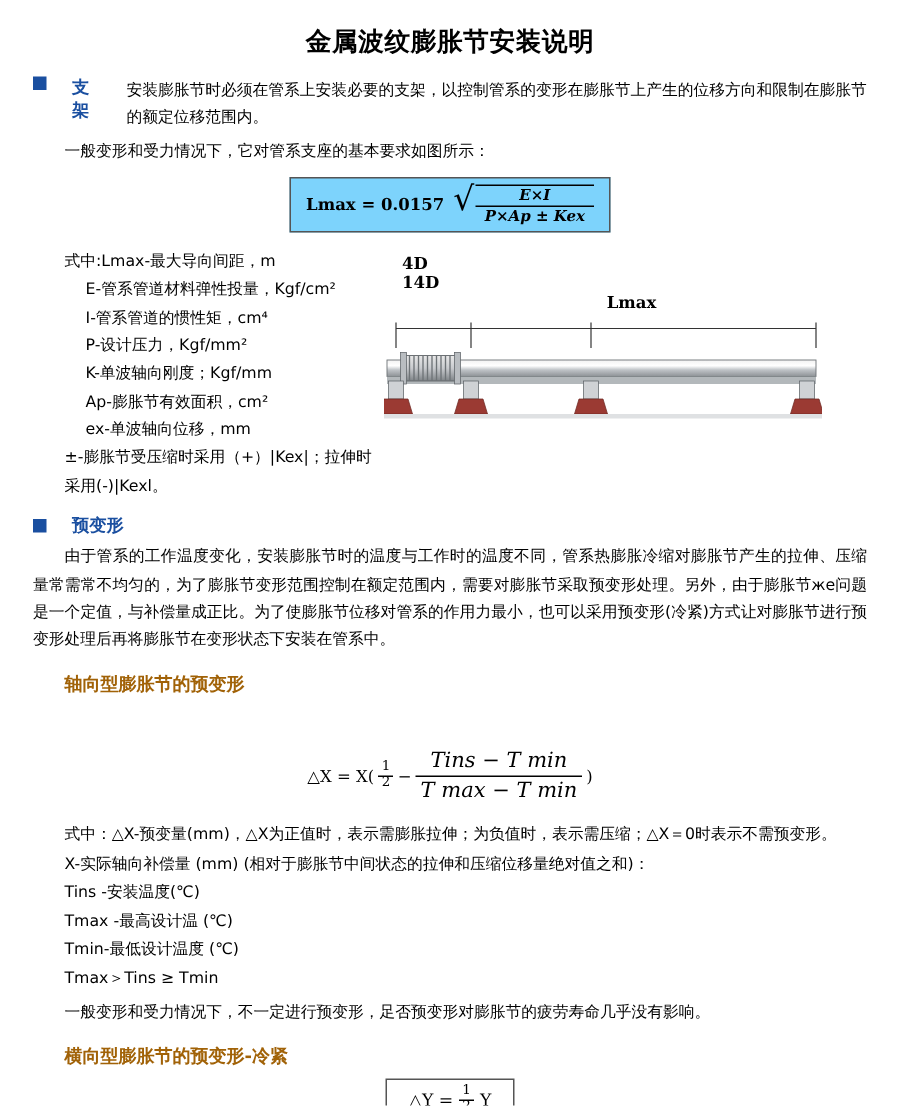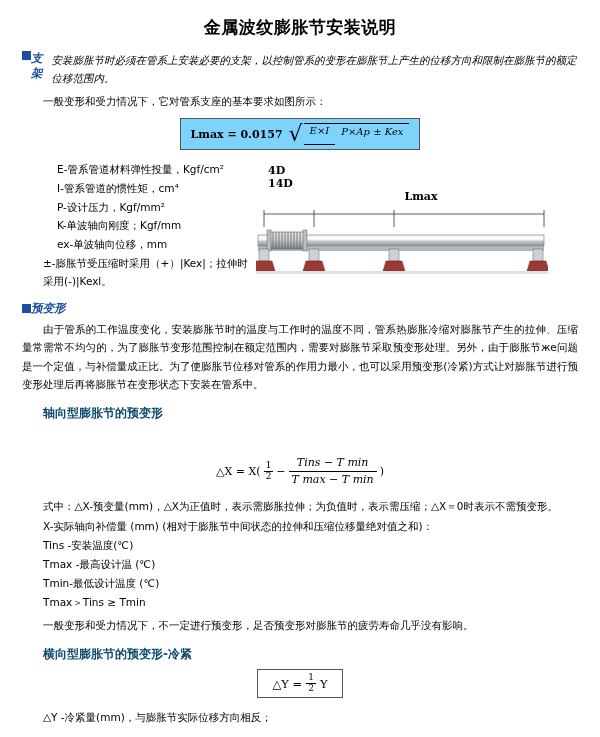--- a/index.html
+++ b/index.html
@@ -25,43 +25,42 @@
     font-family: "DejaVu Serif", "Liberation Serif", serif;
   }
 
   .sec-head {
     color: #1a4fa0;
     font-weight: bold;
     font-size: 11.5px;
     margin: 10px 0 4px 0;
     display: flex;
     align-items: center;
-    gap: 0;
-    font-style: italic;
+    gap: 17px;
   }
   .sec-head .sq {
     width: 9px; height: 9px;
     background: #1a4fa0;
     display: inline-block;
     flex: 0 0 auto;
   }
   .sec-head.inline-para { align-items: flex-start; }
   .sec-head .tail {
     color: #000;
     font-weight: normal;
     font-size: 10.5px;
     line-height: 1.75;
   }
 
   p { margin: 0 0 2px 0; line-height: 1.75; text-align: justify; }
   .indent { text-indent: 21px; }
   .indent2 { padding-left: 21px; }
 
   .sub-head {
-    color: #0c4a6e;
+    color: #a16207;
     font-weight: bold;
     font-size: 12px;
     margin: 12px 0 6px 0;
     padding-left: 21px;
   }
 
   .formula-wrap {
     display: flex;
     justify-content: center;
     margin: 8px 0 10px 0;
@@ -78,26 +77,26 @@
     font-weight: bold;
   }
   .sqrt {
     display: flex;
     align-items: stretch;
     gap: 1px;
   }
   .sqrt .radsign { font-size: 22px; line-height: 1; font-weight: normal; }
   .frac {
     display: inline-flex;
-    flex-direction: row;
+    flex-direction: column;
     text-align: center;
     border-top: 1px solid #000;
     padding-top: 1px;
     font-style: italic;
-    font-weight: normal;
+    font-weight: bold;
     font-size: 10px;
   }
   .frac .num { border-bottom: 1px solid #000; padding: 0 6px 1px 6px; }
   .frac .den { padding: 1px 6px 0 6px; }
 
   .legend { padding-left: 21px; line-height: 1.78; }
   .legend .l0 { }
   .legend .l1 { padding-left: 14px; }
 
   .mid-block {
@@ -135,21 +134,21 @@
     margin-top: 28px;
   }
   .half {
     display: inline-flex; flex-direction: column; text-align: center;
     font-size: 9px; line-height: 1.1;
   }
   .half .t { border-bottom: 1px solid #000; padding: 0 2px; }
   .half .b { padding: 0 2px; }
   .frac2 {
     display: inline-flex; flex-direction: column; text-align: center;
-    font-size: 11px; line-height: 1.25; font-style: italic;
+    font-size: 14px; line-height: 1.25; font-style: italic;
   }
   .frac2 .t { border-bottom: 1px solid #000; padding: 0 3px 1px 3px; }
   .frac2 .b { padding: 1px 3px 0 3px; }
 
   .eq-box-outer {
     border: 1px solid #555;
     padding: 3px 14px;
     display: inline-flex;
     align-items: center;
     gap: 4px;
@@ -181,24 +180,26 @@
         <span class="frac">
           <span class="num">E×I</span>
           <span class="den">P×Ap ± Kex</span>
         </span>
       </span>
     </div>
   </div>
 
   <div class="mid-block">
     <div class="legend-col legend">
+      <div class="l0">式中:Lmax-最大导向间距，m</div>
       <div class="l1">E-管系管道材料弹性投量，Kgf/cm²</div>
       <div class="l1">I-管系管道的惯性矩，cm⁴</div>
       <div class="l1">P-设计压力，Kgf/mm²</div>
       <div class="l1">K-单波轴向刚度；Kgf/mm</div>
+      <div class="l1">Ap-膨胀节有效面积，cm²</div>
       <div class="l1">ex-单波轴向位移，mm</div>
       <div class="l0" style="padding-left:0">±-膨胀节受压缩时采用（+）|Kex|；拉伸时采用(-)|Kexl。</div>
     </div>
 
     <div class="diagram-col">
       <div class="dim-row">
         <span class="d1">4D</span>
         <span class="d2">14D</span>
         <span class="d3">Lmax</span>
       </div>

